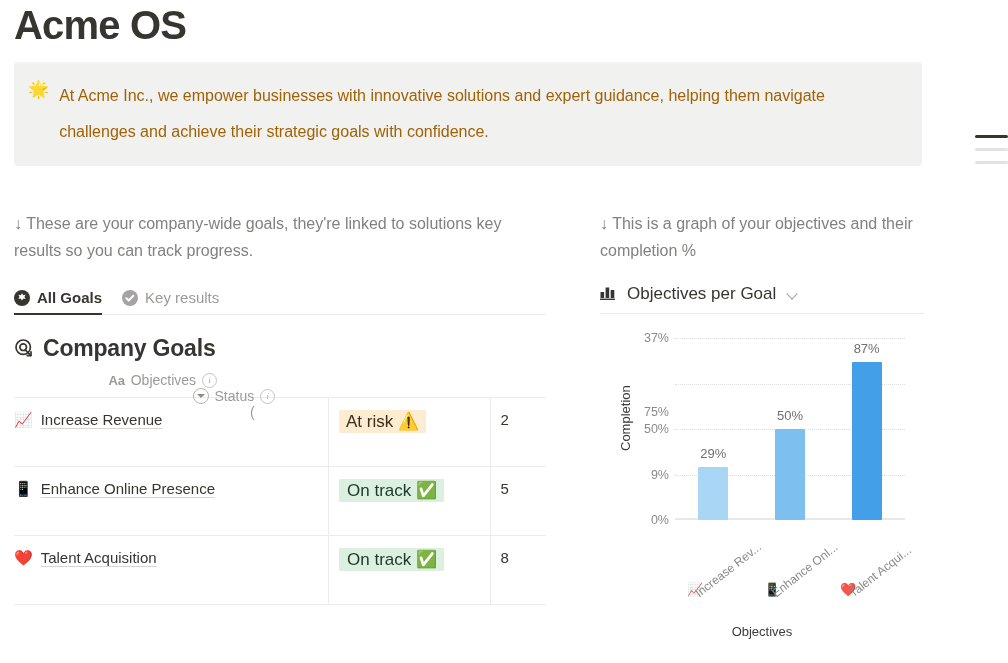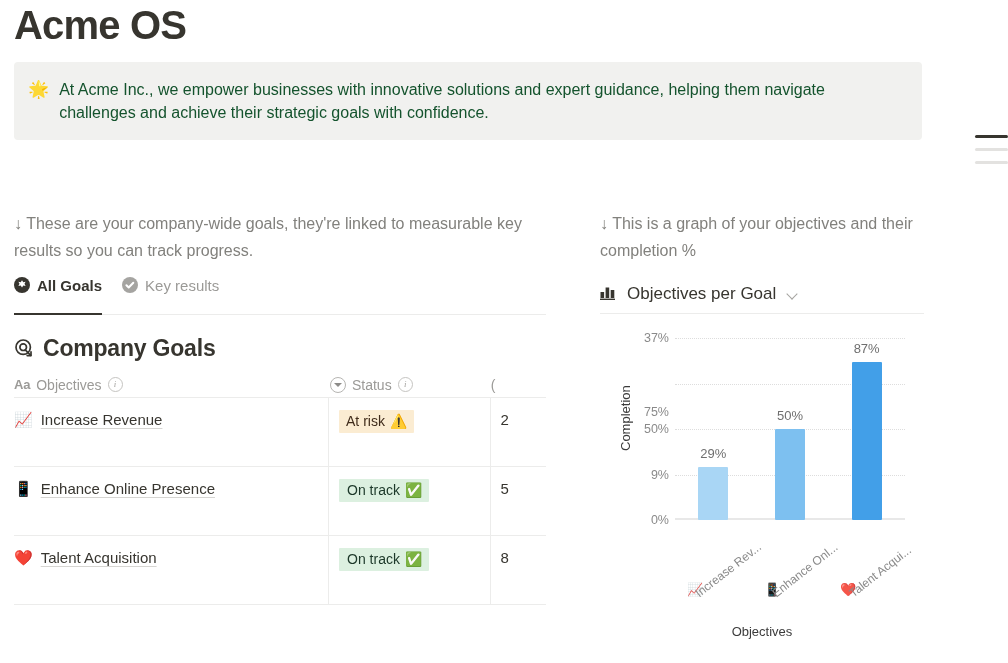--- a/index.html
+++ b/index.html
@@ -39,22 +39,22 @@
     align-items: flex-start;
     gap: 10px;
   }
   .callout-emoji {
     font-size: 17px;
     line-height: 24px;
     flex: 0 0 auto;
   }
   .callout-text {
     font-size: 16px;
-    line-height: 23px;
-    color: #14532d;
+    line-height: 36px;
+    color: #a16207;
     max-width: 790px;
   }
 
   
   .toc {
     position: absolute;
     right: 0px; top: 135px;
     width: 34px;
     display: flex;
     flex-direction: column;
@@ -87,23 +87,23 @@
   .tabs {
     margin-top: 18px;
     display: flex;
     align-items: flex-end;
     gap: 20px;
     border-bottom: 1px solid #ececeb;
     height: 32px;
   }
   .tab {
     display: flex;
-    align-items: flex-start;
+    align-items: center;
     gap: 7px;
-    padding-bottom: 20px;
+    padding-bottom: 8px;
     font-size: 15px;
     cursor: pointer;
     position: relative;
     color: #9b9a97;
   }
   .tab.active { color: #37352f; font-weight: 600; }
   .tab.active:after {
     content: "";
     position: absolute;
     left: 0; right: 0; bottom: -1px;
@@ -124,20 +124,21 @@
     letter-spacing: -0.2px;
   }
 
   
   .tbl { margin-top: 10px; width: 532px; }
   .tbl-head {
     display: flex;
     border-bottom: 1px solid #ececeb;
     height: 25px;
     align-items: center;
+    flex-direction: column;
   }
   .th {
     display: flex; align-items: center; gap: 6px;
     font-size: 14px; color: #9b9a97;
     box-sizing: border-box;
   }
   .th.c1 { width: 343px; padding-right: 8px; }
   .th.c2 { width: 175px; }
   .th.c3 { width: 60px; }
   .th-aa { font-size: 13px; color: #9b9a97; font-weight: 600; letter-spacing:-.2px;}
@@ -177,21 +178,21 @@
     text-decoration: underline;
     text-decoration-color: #d6d5d2;
     text-underline-offset: 3px;
     line-height: 20px;
     cursor: pointer;
   }
   .badge {
     display: inline-flex; align-items: center; gap: 5px;
     border-radius: 1px;
     padding: 2px 7px;
-    font-size: 14px;
+    font-size: 17px;
     line-height: 19px;
   }
   .badge.risk   { background: #fbecd2; color: #402c1b; }
   .badge.ontrack{ background: #dcf0e0; color: #1c3829; padding-left: 8px; }
   .pct { font-size: 15px; color: #37352f; line-height: 20px; }
 
   
   .chart-title {
     margin-top: 20px;
     display: flex; align-items: center; gap: 9px;
@@ -292,21 +293,21 @@
     <div class="callout-text">At Acme Inc., we empower businesses with innovative solutions and expert guidance, helping them navigate challenges and achieve their strategic goals with confidence.</div>
   </div>
 
   <div class="toc">
     <div class="toc-line active"></div>
     <div class="toc-line dim"></div>
     <div class="toc-line dim"></div>
   </div>
 
   <div class="col-left">
-    <div class="intro">↓ These are your company-wide goals, they're linked to measurable key results so you can track progress.</div>
+    <div class="intro">↓ These are your company-wide goals, they're linked to solutions key results so you can track progress.</div>
 
     <div class="tabs">
       <div class="tab active">
         <span class="tab-ico">
           <svg viewBox="0 0 16 16" width="16" height="16">
             <circle cx="8" cy="8" r="8" fill="#37352f"></circle>
             <path d="M8 3.2l1.3 2 2.3-.5-1.1 2.1 1.1 2.1-2.3-.5L8 10.5 6.7 8.4l-2.3.5 1.1-2.1-1.1-2.1 2.3.5z" fill="#fff"></path>
           </svg>
         </span>
         <span>All Goals</span>

